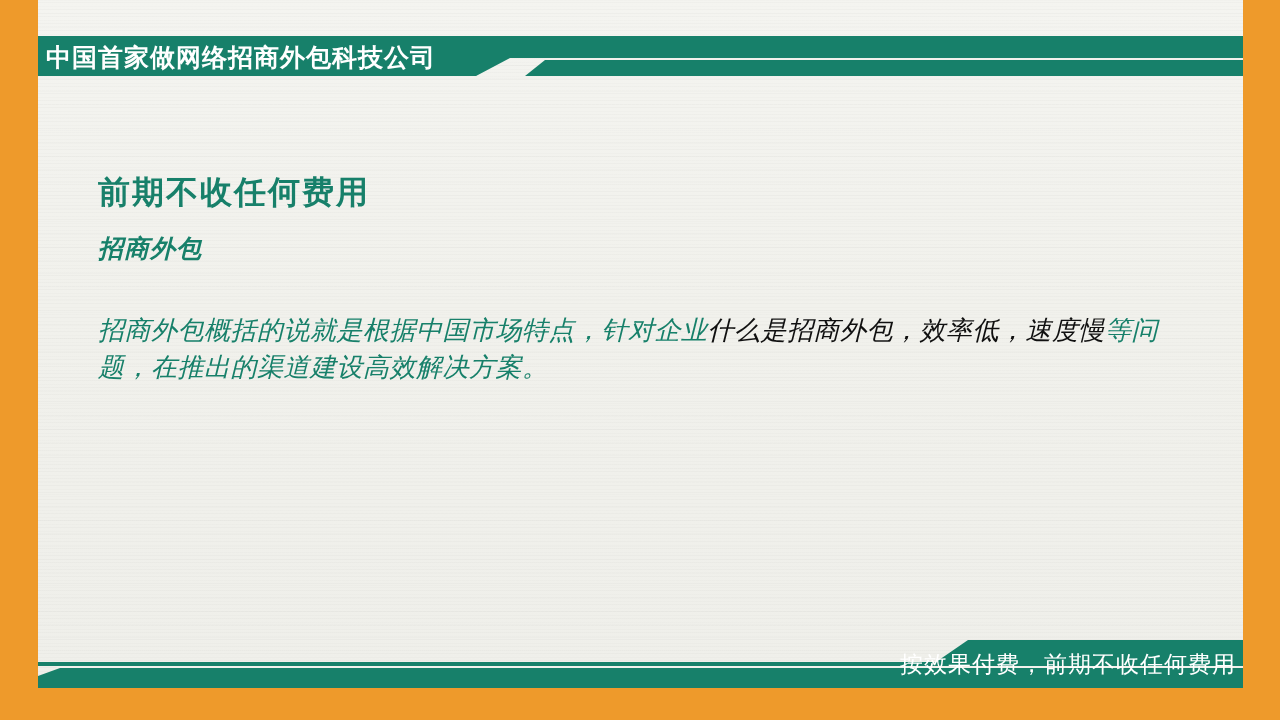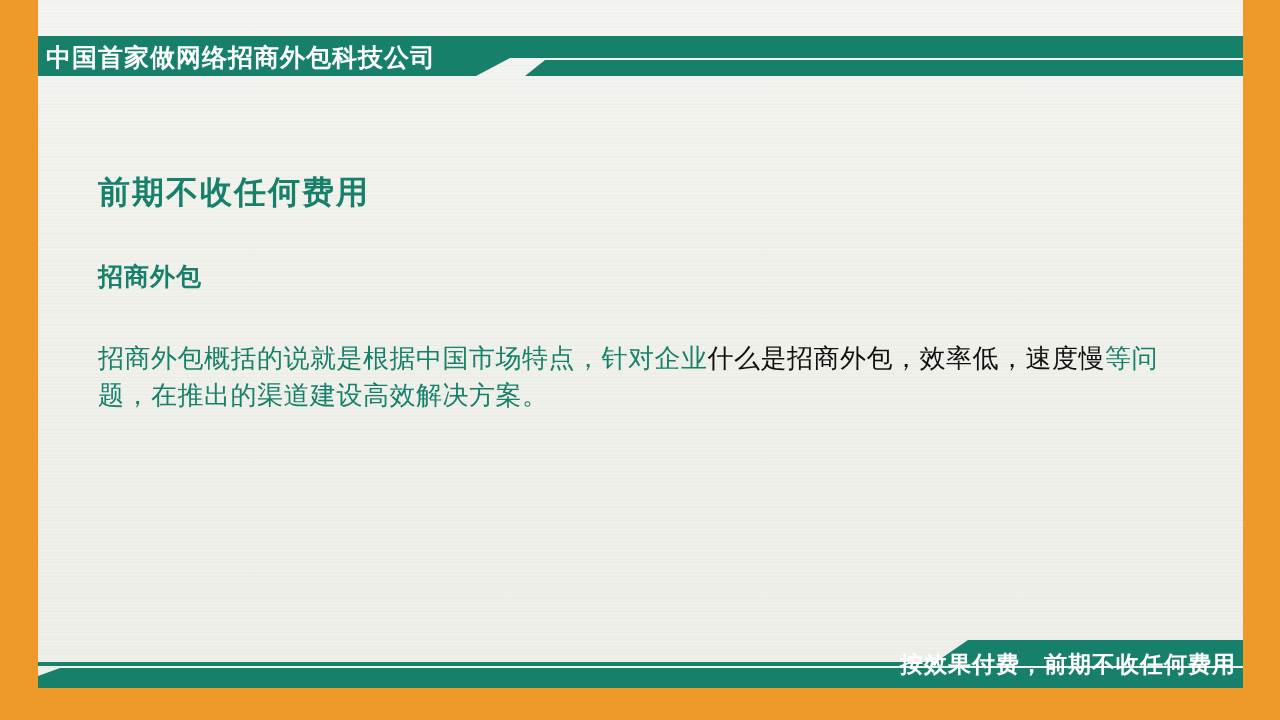--- a/index.html
+++ b/index.html
@@ -54,34 +54,34 @@
 
   
   #footer-band {
     position:absolute; left:38px; top:640px; width:1205px; height:48px;
   }
   .ftr-shape {
     position:absolute; left:0; top:0; width:100%; height:100%;
   }
   #footer-title {
     position:absolute; right:44px; top:650px;
-    font-size:23px; font-weight:bold; color:#ffffff;
+    font-size:23px; font-weight:normal; color:#ffffff;
     letter-spacing:1px; line-height:28px;
     white-space:nowrap;
     margin-left:24px;
   }
 
   
   #content { position:absolute; left:98px; top:172px; width:1080px; }
 
   #main-heading {
     font-size:32px; font-weight:bold; color:#17806a;
     letter-spacing:2px; line-height:40px;
   }
-  #body-block { margin-top:48px; }
+  #body-block { margin-top:20px;font-style:italic; }
   #term-label {
     font-size:25px; font-weight:bold; color:#17806a;
     letter-spacing:1px; line-height:32px;
   }
   .para {
     font-size:26px; color:#17806a; line-height:37px;
     letter-spacing:0.5px; font-weight:normal;
   }
   #para-one { margin-top:4px; }
   #para-two { margin-top:48px; }

